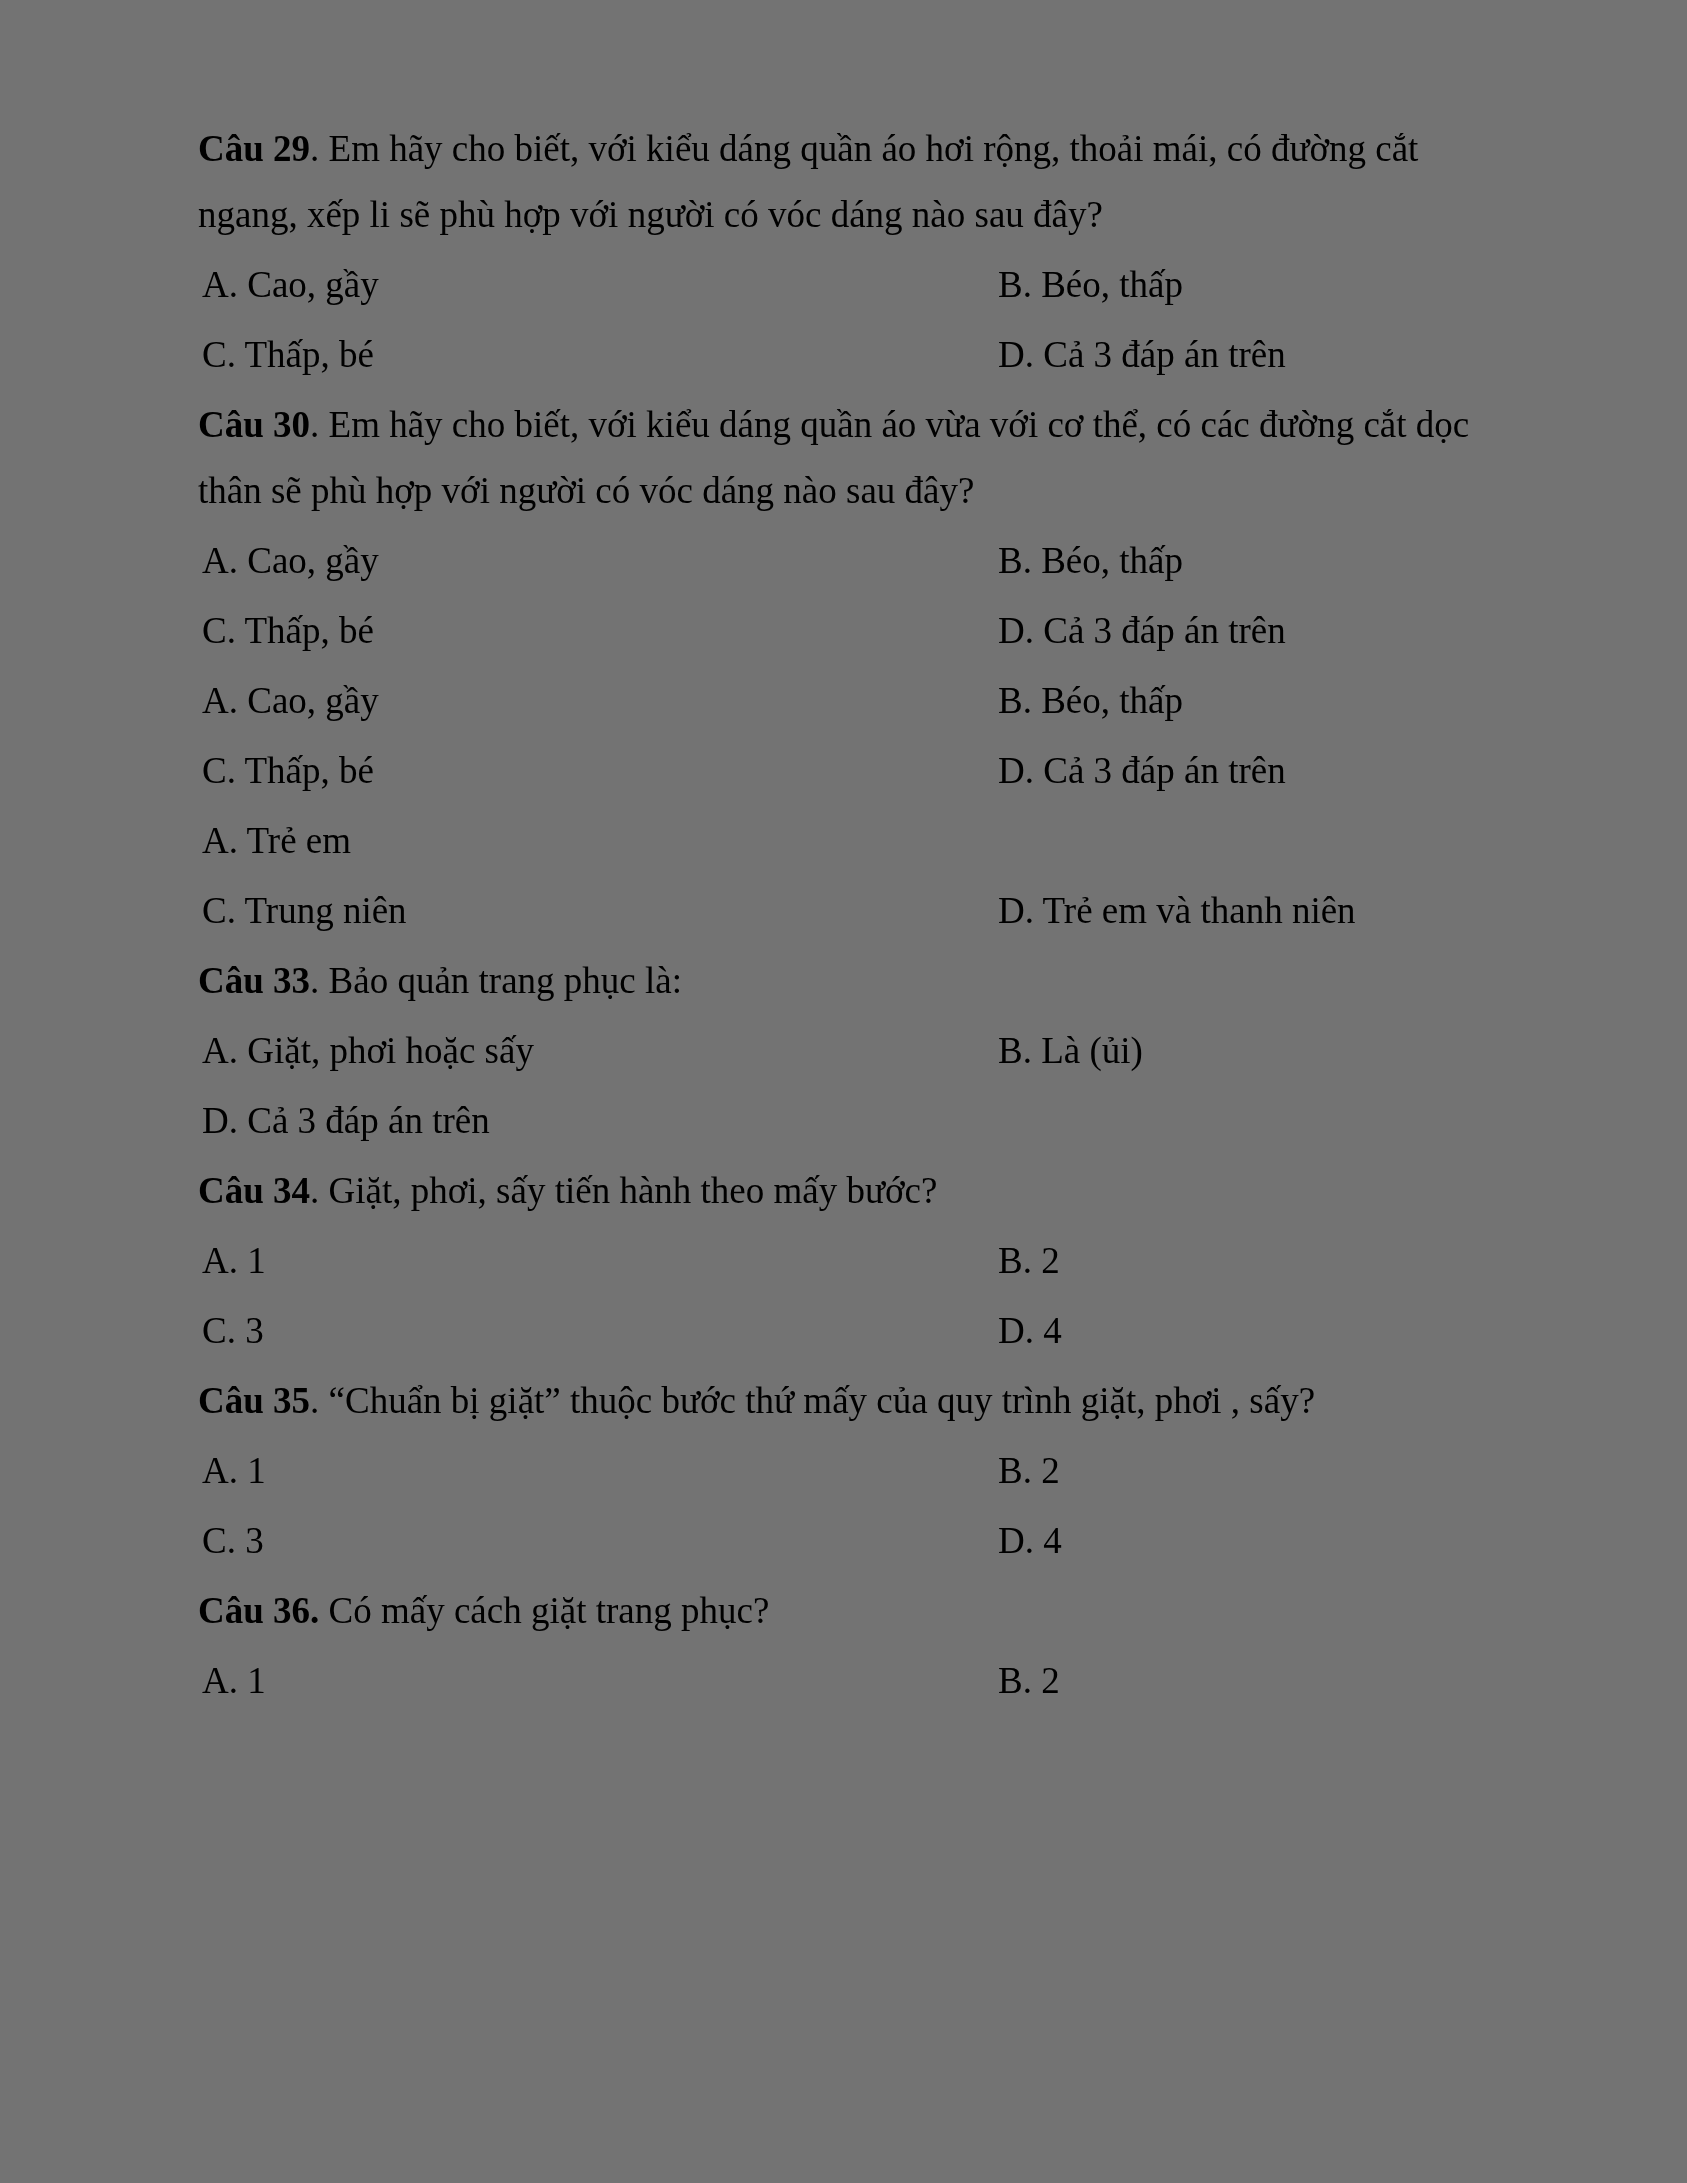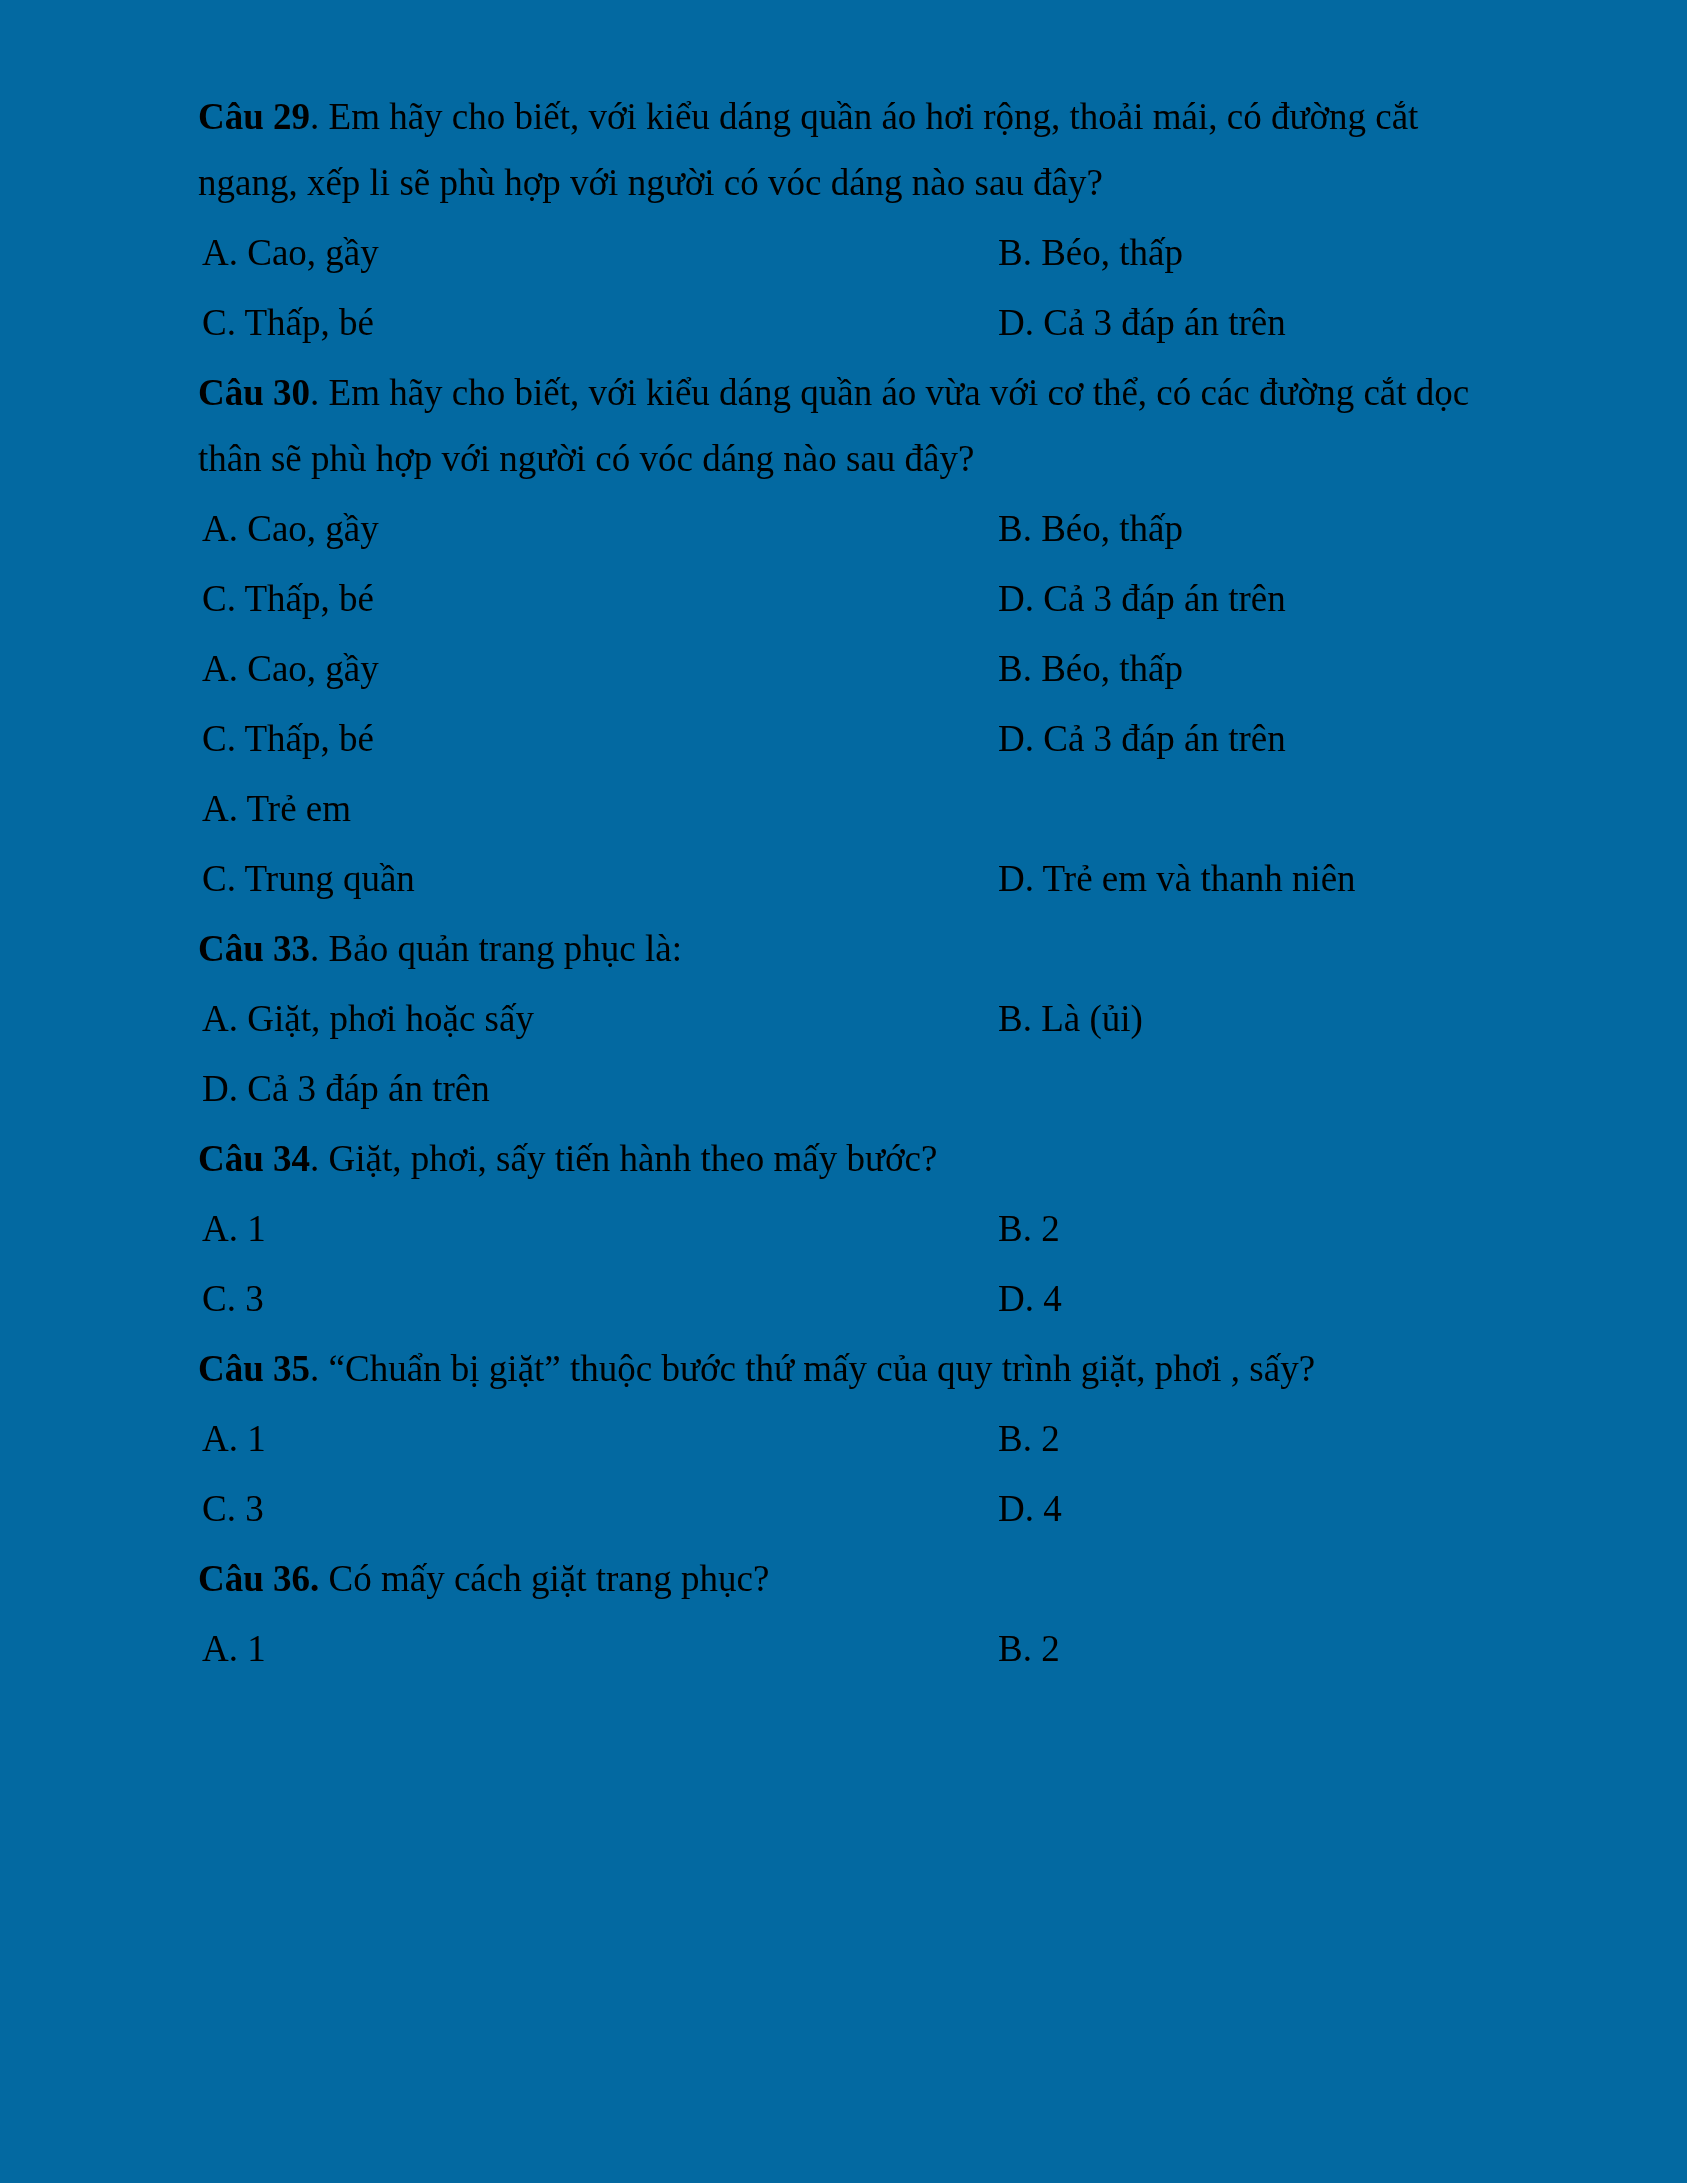--- a/index.html
+++ b/index.html
@@ -13,22 +13,22 @@
     color: #000000;
     font-family: "Liberation Serif", "DejaVu Serif", serif;
     font-size: 37px;
     line-height: 66px;
     overflow: hidden;
   }
   .page {
     box-sizing: border-box;
     width: 1687px;
     height: 2183px;
-    padding: 84px 191px 0 198px;
-    background: #0369a1;
+    padding: 116px 191px 0 198px;
+    background: #737373;
   }
   .q-block {
     margin: 0;
   }
   .q-text {
     margin: 0;
     text-align: left;
   }
   .q-label {
     font-weight: bold;
@@ -77,21 +77,21 @@
       <div class="opt-row">
         <span class="opt">C. Thấp, bé</span>
         <span class="opt">D. Cả 3 đáp án trên</span>
       </div>
     </div>
     <div class="q-block">
       <div class="opt-row">
         <span class="opt">A. Trẻ em</span>
       </div>
       <div class="opt-row">
-        <span class="opt">C. Trung quần</span>
+        <span class="opt">C. Trung niên</span>
         <span class="opt">D. Trẻ em và thanh niên</span>
       </div>
     </div>
     <div class="q-block">
       <p class="q-text"><span class="q-label">Câu 33</span>. Bảo quản trang phục là:</p>
       <div class="opt-row">
         <span class="opt">A. Giặt, phơi hoặc sấy</span>
         <span class="opt">B. Là (ủi)</span>
       </div>
       <div class="opt-row">

